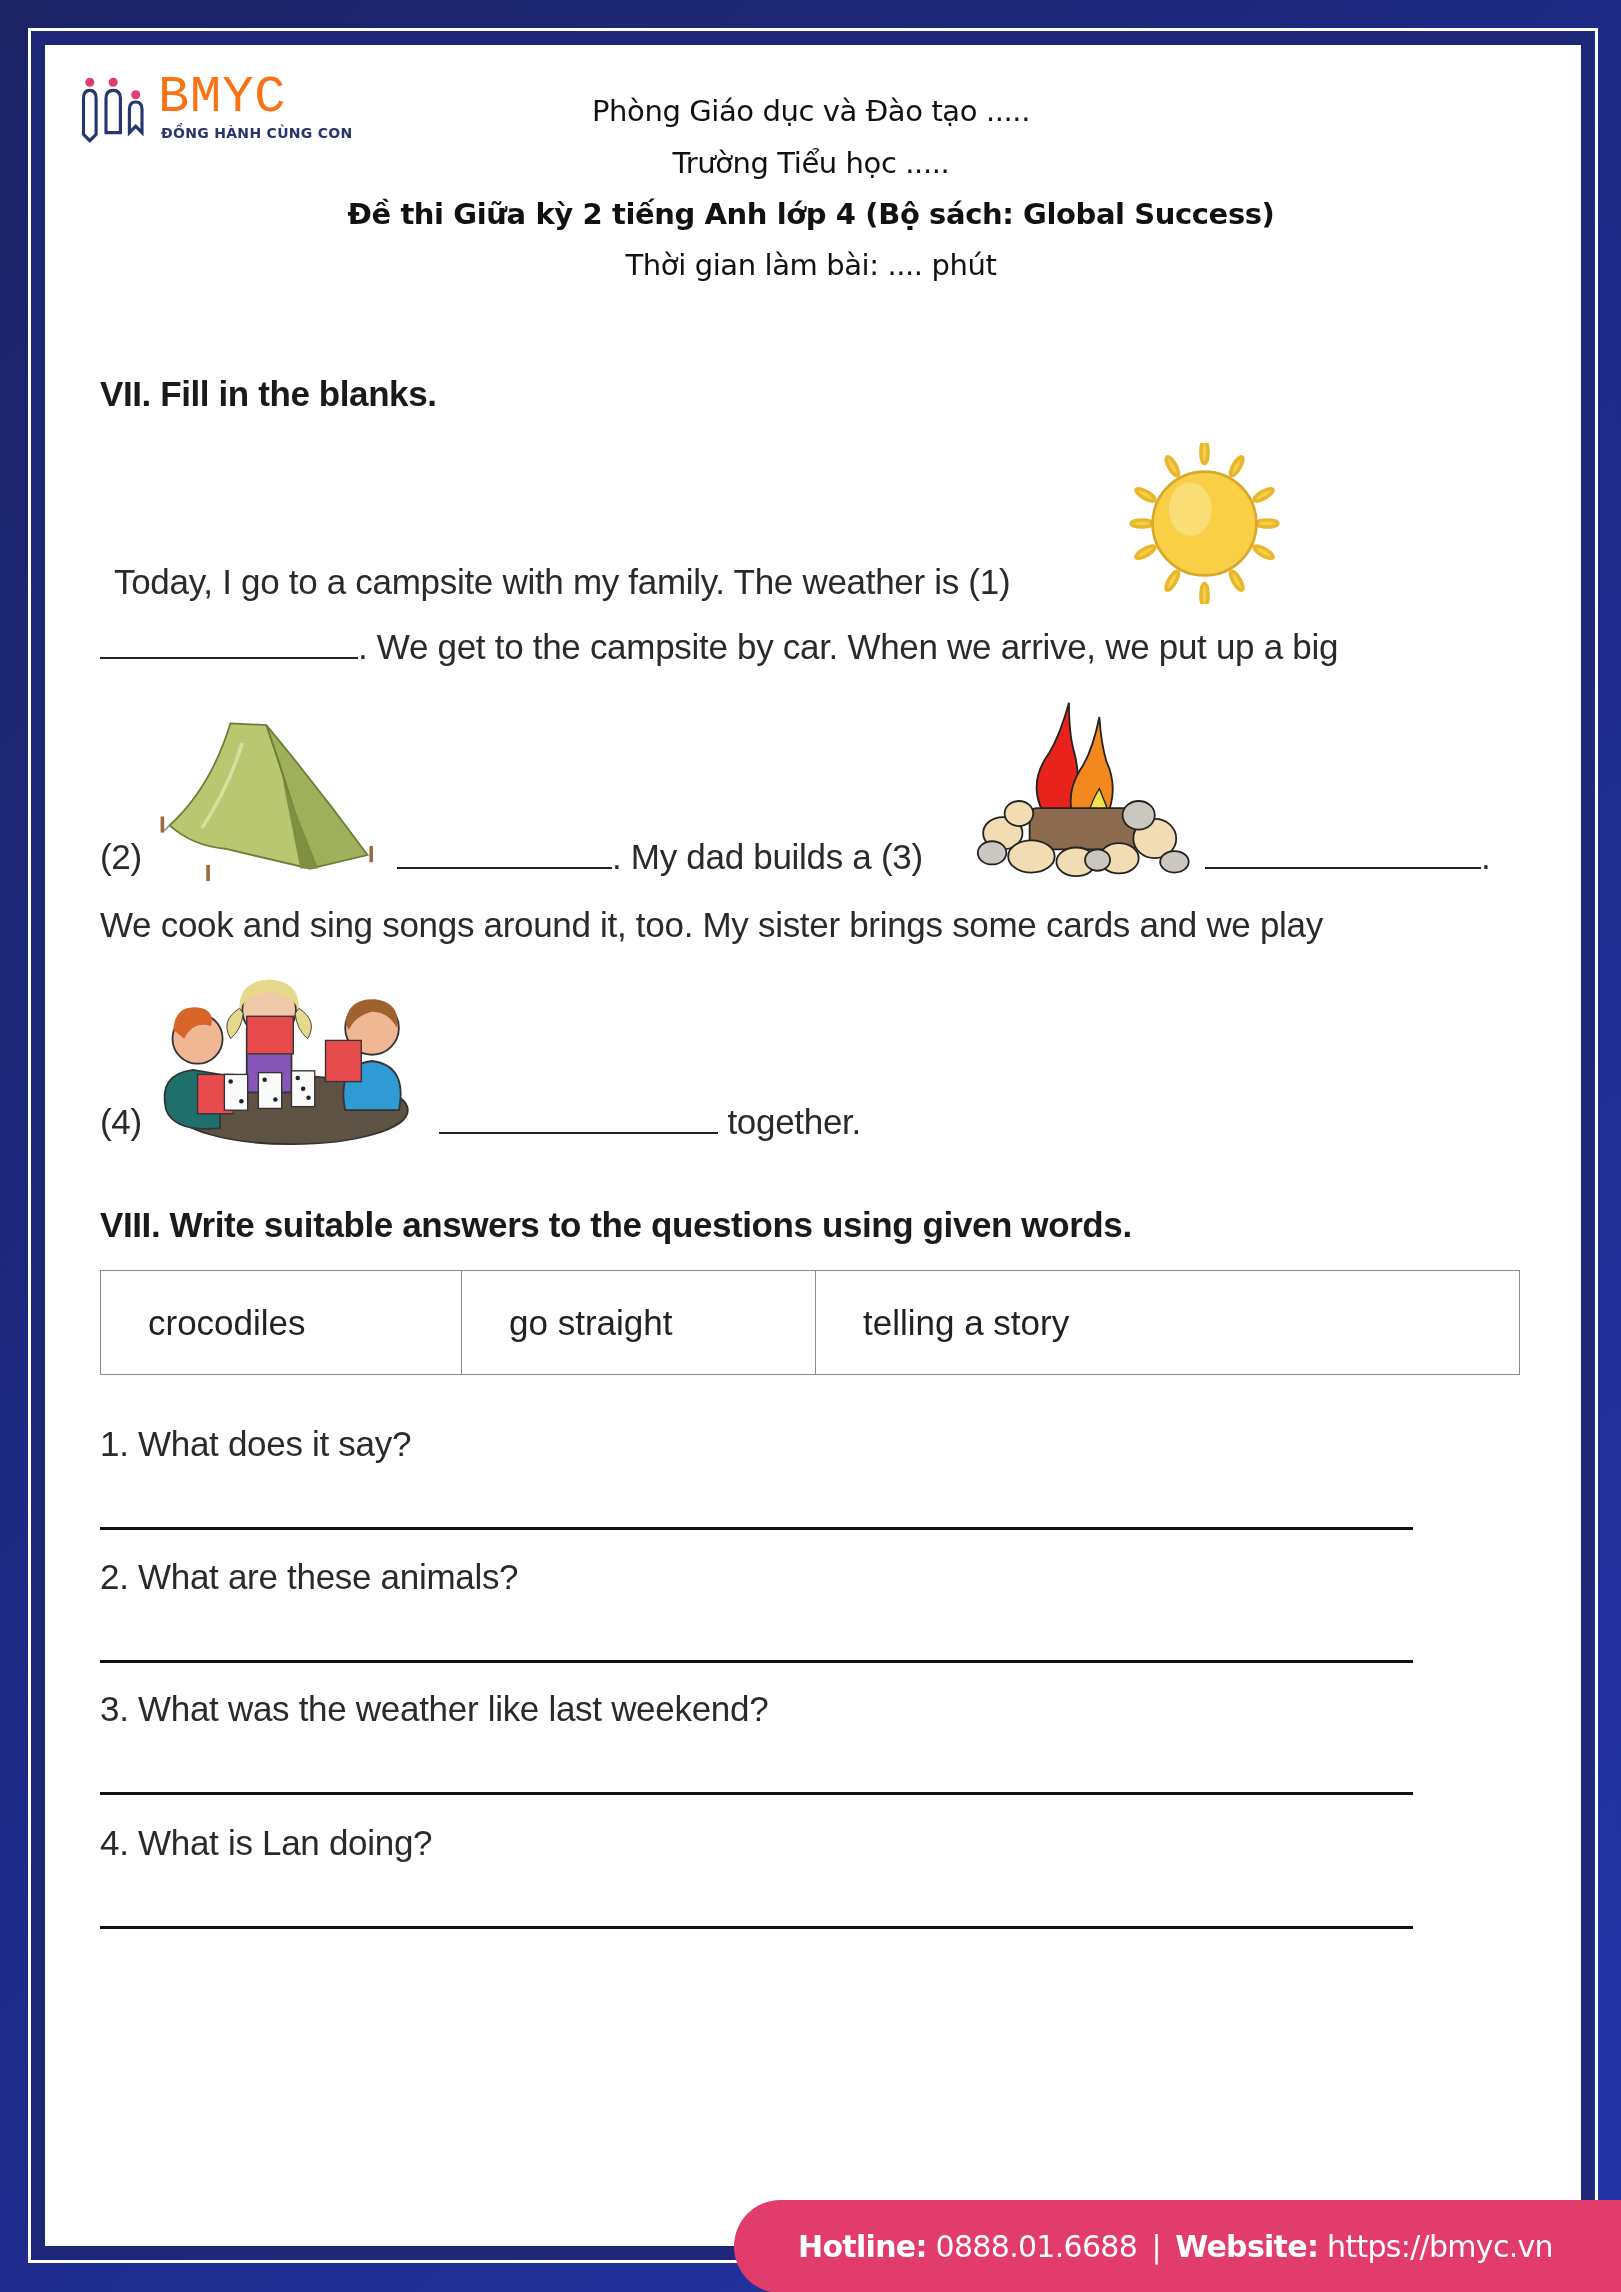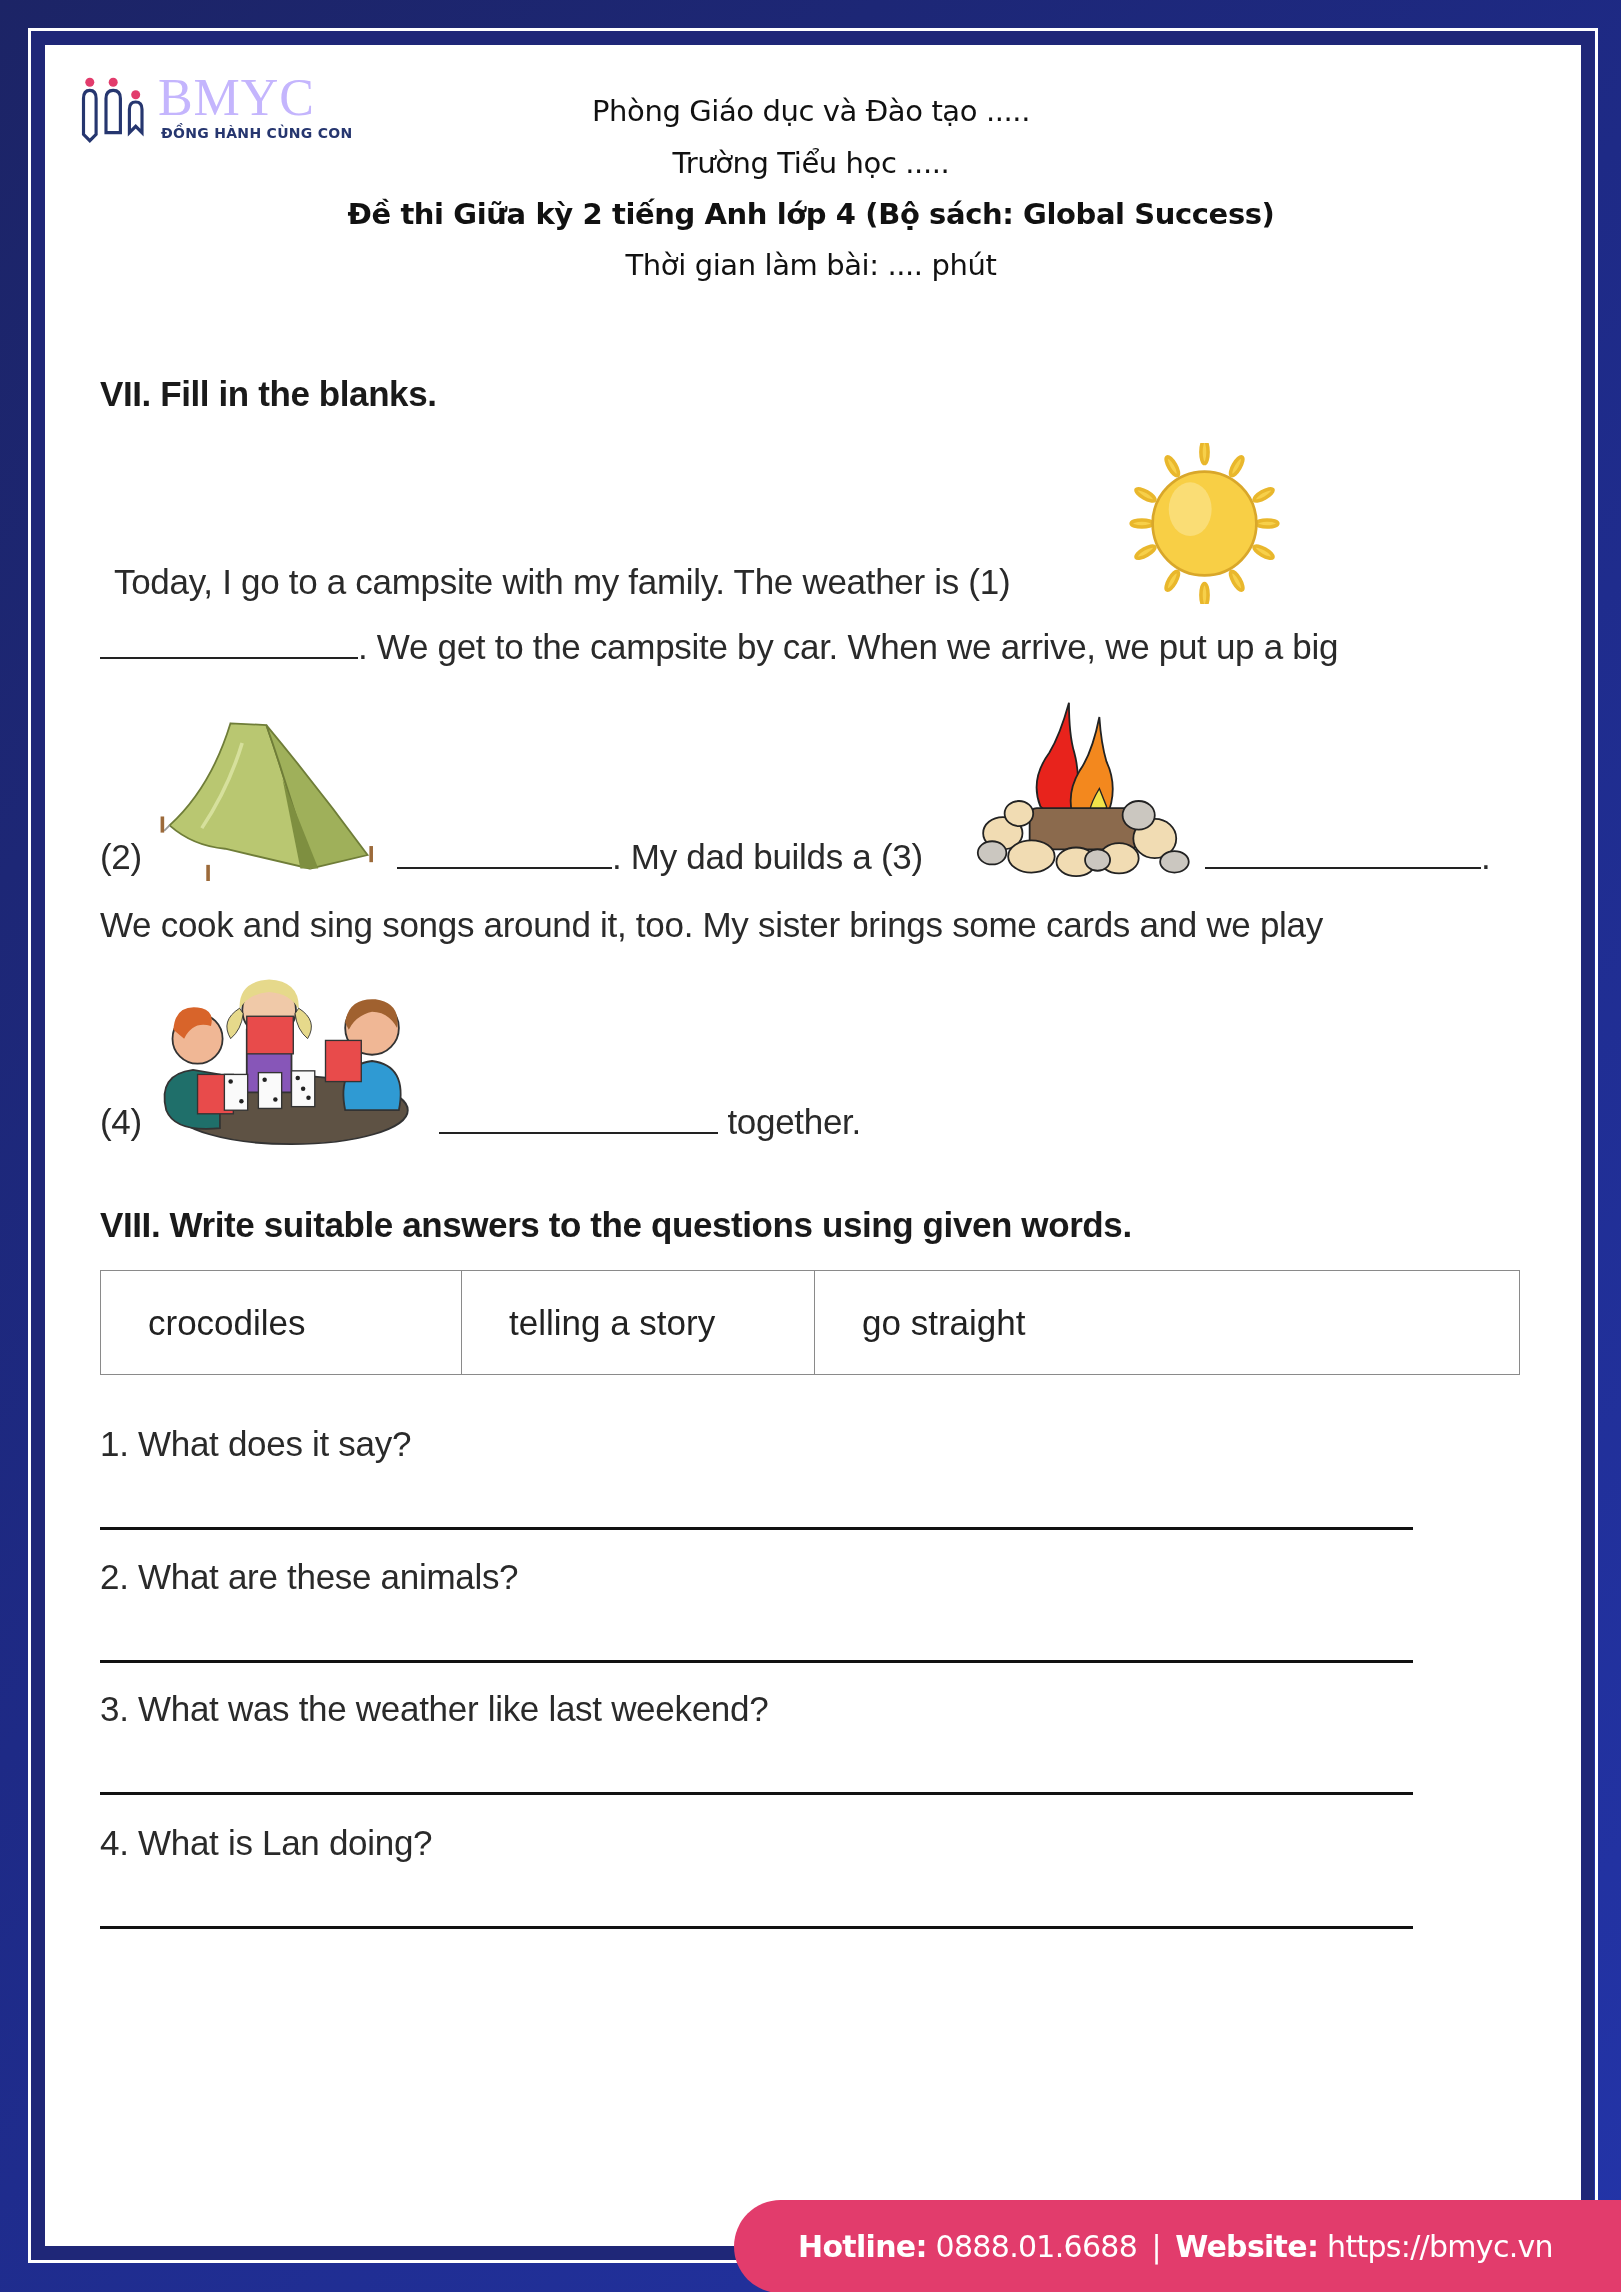--- a/index.html
+++ b/index.html
@@ -21,21 +21,21 @@
     background:#1f2778;
   }
   .page {
     position:absolute; left:45px; top:45px; width:1536px; height:2201px;
     background:#ffffff;
   }
   .abs { position:absolute; }
 
   
   .logo { left:79px; top:75px; width:215px; height:72px; }
-  .logo-text { position:absolute; left:79px; top:-7.2px; font-family:Liberation Serif, serif; font-size:52px; color:#c4b5fd; letter-spacing:0.9px; }
+  .logo-text { position:absolute; left:79px; top:-7.2px; font-family:Liberation Mono, monospace; font-size:52px; color:#f97316; letter-spacing:0.9px; }
   .logo-sub { position:absolute; left:82px; top:50px; font-family:"DejaVu Sans", sans-serif; font-size:14px; font-weight:bold; color:#26366f; letter-spacing:0.3px; white-space:nowrap; }
 
   
   .hdr { left:0; width:1622px; text-align:center; font-family:"DejaVu Sans", sans-serif; font-size:29px; color:#111; letter-spacing:-0.4px; }
   .hdr.bold { font-weight:bold; }
 
   .section-title { font-family:"Liberation Sans", sans-serif; font-weight:bold; font-size:35px; color:#1a1a1a; letter-spacing:-0.4px; white-space:nowrap;text-align:right; }
   .ptxt { font-family:"Liberation Sans", sans-serif; font-size:35px; color:#2a2a2a; white-space:nowrap; letter-spacing:-0.3px; }
   .blank { display:inline-block; border-bottom:2.7px solid #222; height:0.9px; vertical-align:baseline; }
 
@@ -187,22 +187,22 @@
 </svg>
 
 <div class="abs ptxt" style="left:439px;top:1102px">
   <span class="blank" style="width:279px"></span> <span>together.</span>
 </div>
 
 <div class="abs section-title" style="left:100px;top:1205px">VIII. Write suitable answers to the questions using given words.</div>
 
 <div class="abs words-table">
   <div class="cell" style="width:361px">crocodiles</div>
+  <div class="cell" style="width:354px">go straight</div>
   <div class="cell" style="width:353px">telling a story</div>
-  <div class="cell" style="width:354px">go straight</div>
 </div>
 
 <div class="abs question" style="top:1424px">1. What does it say?</div>
 <div class="abs answer-line" style="top:1527px"></div>
 
 <div class="abs question" style="top:1557px">2. What are these animals?</div>
 <div class="abs answer-line" style="top:1660px"></div>
 
 <div class="abs question" style="top:1689px">3. What was the weather like last weekend?</div>
 <div class="abs answer-line" style="top:1792px"></div>

